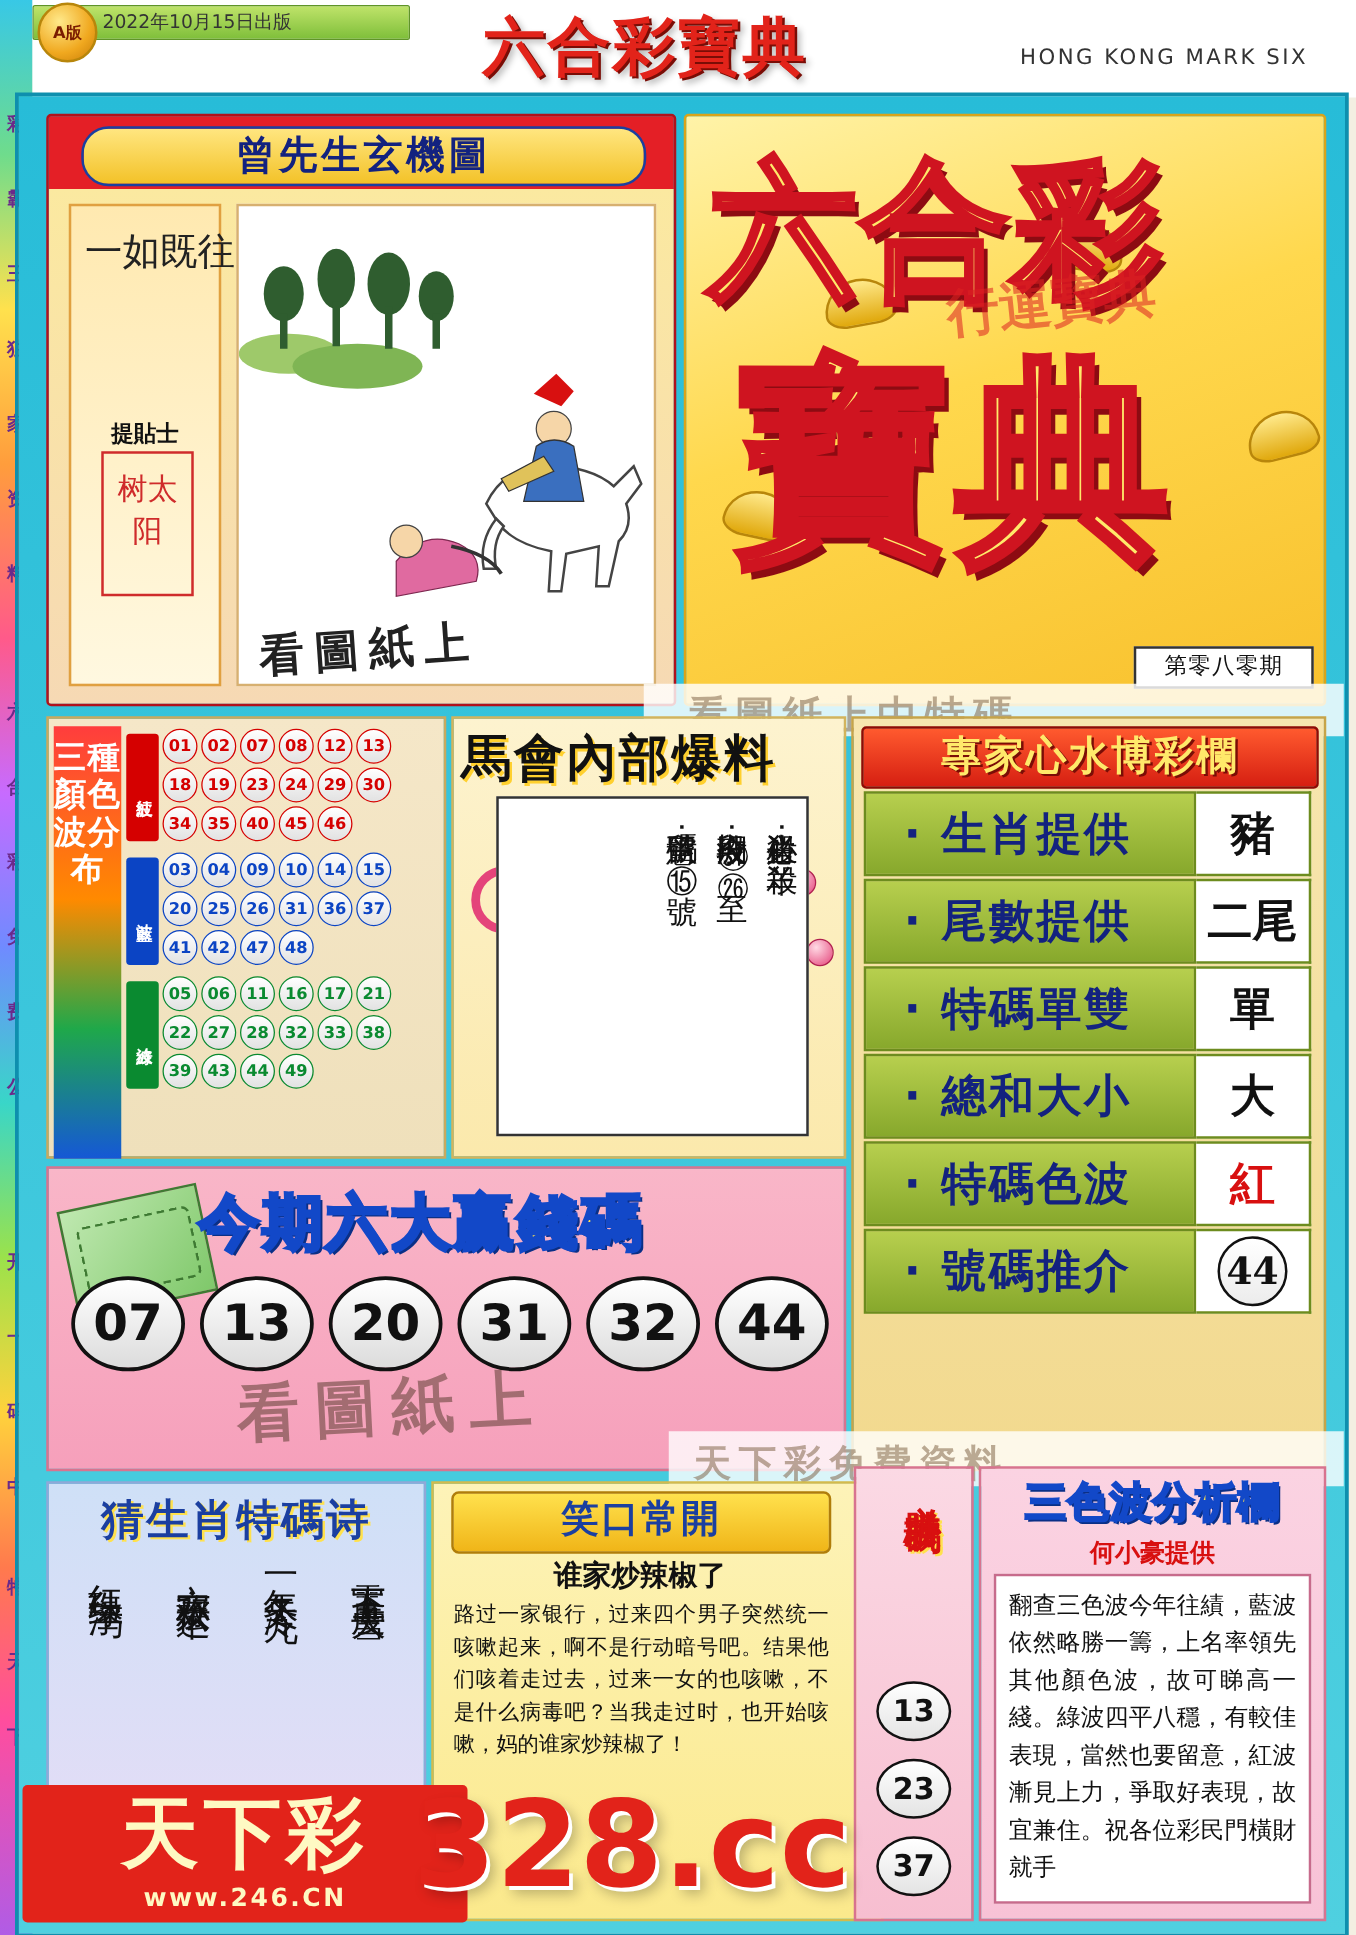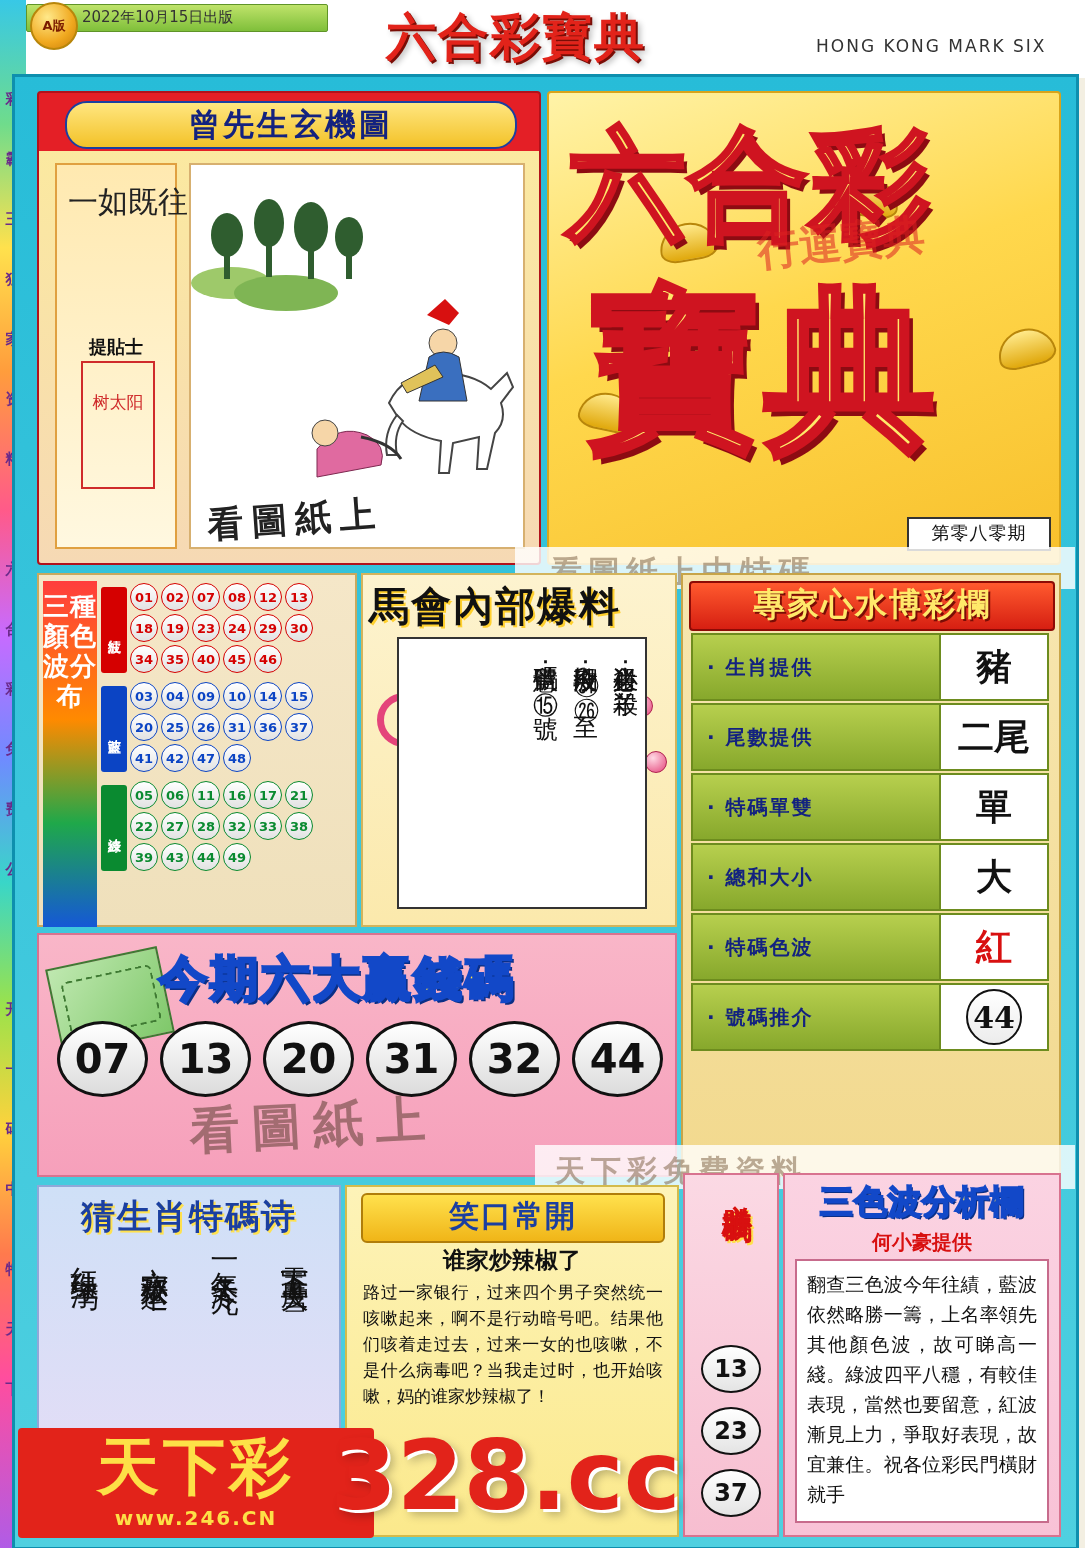--- a/index.html
+++ b/index.html
@@ -84,22 +84,22 @@
     font-size:30px;color:#222;line-height:46px;text-align:center;
     font-family:"DejaVu Serif","Liberation Serif",serif;
   }
   .xuanji-tie{
     position:absolute;left:0;top:170px;width:118px;height:22px;
     font-size:18px;font-weight:bold;color:#111;text-align:center;
   }
   .xuanji-seal{
     position:absolute;left:24px;top:196px;width:70px;height:100px;
     border:2px solid #cf2b2b;
-    color:#cf2b2b;font-size:17px;line-height:34px;text-align:center;
-    font-family:Liberation Mono, monospace;padding-top:24px;
+    color:#cf2b2b;font-size:24px;line-height:34px;text-align:center;
+    font-family:Liberation Serif, serif;padding-top:12px;
   }
   .xuanji-pic{
     position:absolute;left:150px;top:70px;width:332px;height:382px;
     background:#fff;border:2px solid #d7b070;overflow:hidden;
   }
   .pic-caption{
     position:absolute;left:16px;bottom:10px;width:300px;height:46px;
     font-size:36px;font-weight:bold;color:#222;letter-spacing:8px;
     font-family:"DejaVu Serif","Liberation Serif",serif;
     transform:rotate(-4deg);
@@ -210,22 +210,22 @@
     color:#ffe96a;font-size:32px;font-weight:bold;letter-spacing:2px;
     line-height:42px;text-align:center;
     text-shadow:2px 2px 0 #7a0d06;
   }
   .ex-row{
     position:absolute;left:8px;width:358px;height:68px;display:flex;
   }
   .ex-label{
     flex:0 0 232px;background:linear-gradient(180deg,#b7cf4e,#87a82c);
     border:2px solid #6d8c1e;
-    color:#13227f;font-size:20px;font-weight:bold;letter-spacing:2px;
-    display:flex;align-items:center;padding-left:14px;
+    color:#13227f;font-size:36px;font-weight:bold;letter-spacing:2px;
+    display:flex;align-items:center;padding-left:30px;
   }
   .ex-val{
     flex:1;background:#fff;border:2px solid #6d8c1e;border-left:none;
     color:#111;font-size:36px;font-weight:bold;
     display:flex;align-items:center;justify-content:center;
     font-family:"DejaVu Serif","Liberation Serif",serif;
   }
   .ex-val.red{color:#d81010;}
   .ball44{
     width:52px;height:52px;border-radius:50%;
@@ -288,20 +288,21 @@
   .poem-col{
     writing-mode:vertical-rl;text-orientation:upright;
     font-size:28px;line-height:40px;color:#111;letter-spacing:4px;
     font-family:"DejaVu Serif","Liberation Serif",serif;
   }
 
   .panel-joke{
     position:absolute;left:330px;top:1108px;width:330px;height:348px;
     background:linear-gradient(180deg,#fdf3b8,#fbe98c);
     border:2px solid #d3bb4c;
+    padding-left:28px;
   }
   .joke-title{
     position:absolute;left:14px;top:6px;width:300px;height:46px;
     background:linear-gradient(180deg,#ffe14d,#f0b518);
     border:2px solid #b07d0a;border-radius:6px;
     font-size:30px;font-weight:bold;color:#1b3fa0;text-align:center;line-height:42px;
     letter-spacing:2px;
   }
   .joke-head{
     position:absolute;left:0;top:58px;width:330px;height:30px;
@@ -362,21 +363,21 @@
   .wm-bar2{
     position:absolute;left:520px;top:1068px;width:540px;height:44px;
     background:rgba(255,255,255,.80);
   }
   .wm-text{
     position:absolute;font-weight:bold;color:rgba(120,90,60,.5);
     letter-spacing:6px;font-family:"DejaVu Serif","Liberation Serif",serif;
   }
   .wm-logo{
     position:absolute;left:18px;bottom:10px;width:356px;height:110px;
-    background:#e2231a;color:#fde047;font-size:62px;font-weight:bold;
+    background:#e2231a;color:#fef9c3;font-size:62px;font-weight:bold;
     letter-spacing:4px;line-height:78px;text-align:center;
     border-radius:4px;
   }
   .wm-logo small{display:block;font-size:20px;letter-spacing:2px;line-height:24px;}
   .wm-328{
     position:absolute;left:330px;bottom:16px;
     font-size:96px;font-weight:bold;color:#e2231a;
     text-shadow:3px 3px 0 #fff, 6px 6px 10px rgba(0,0,0,.25);
     font-family:"DejaVu Sans","Liberation Sans",sans-serif;
   }

